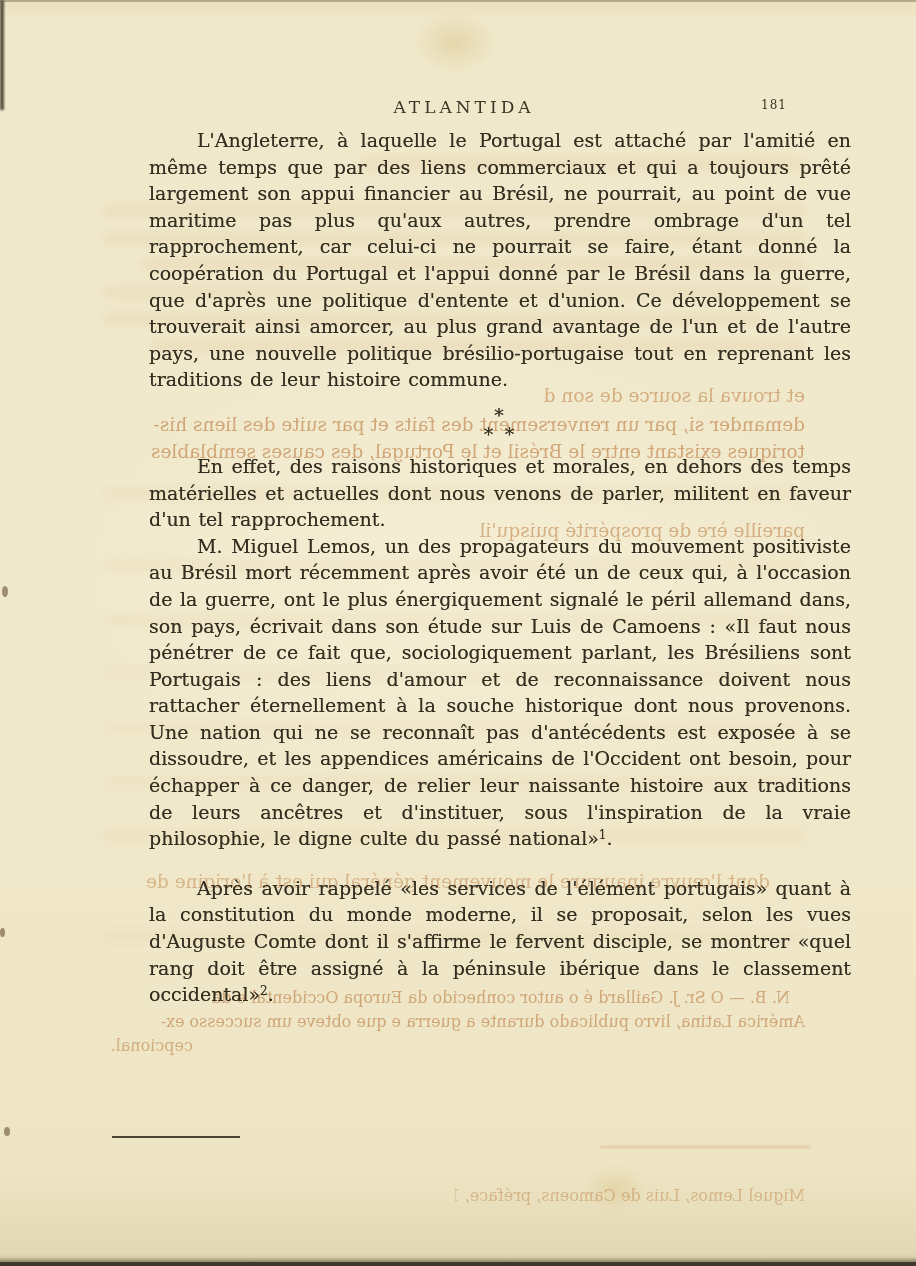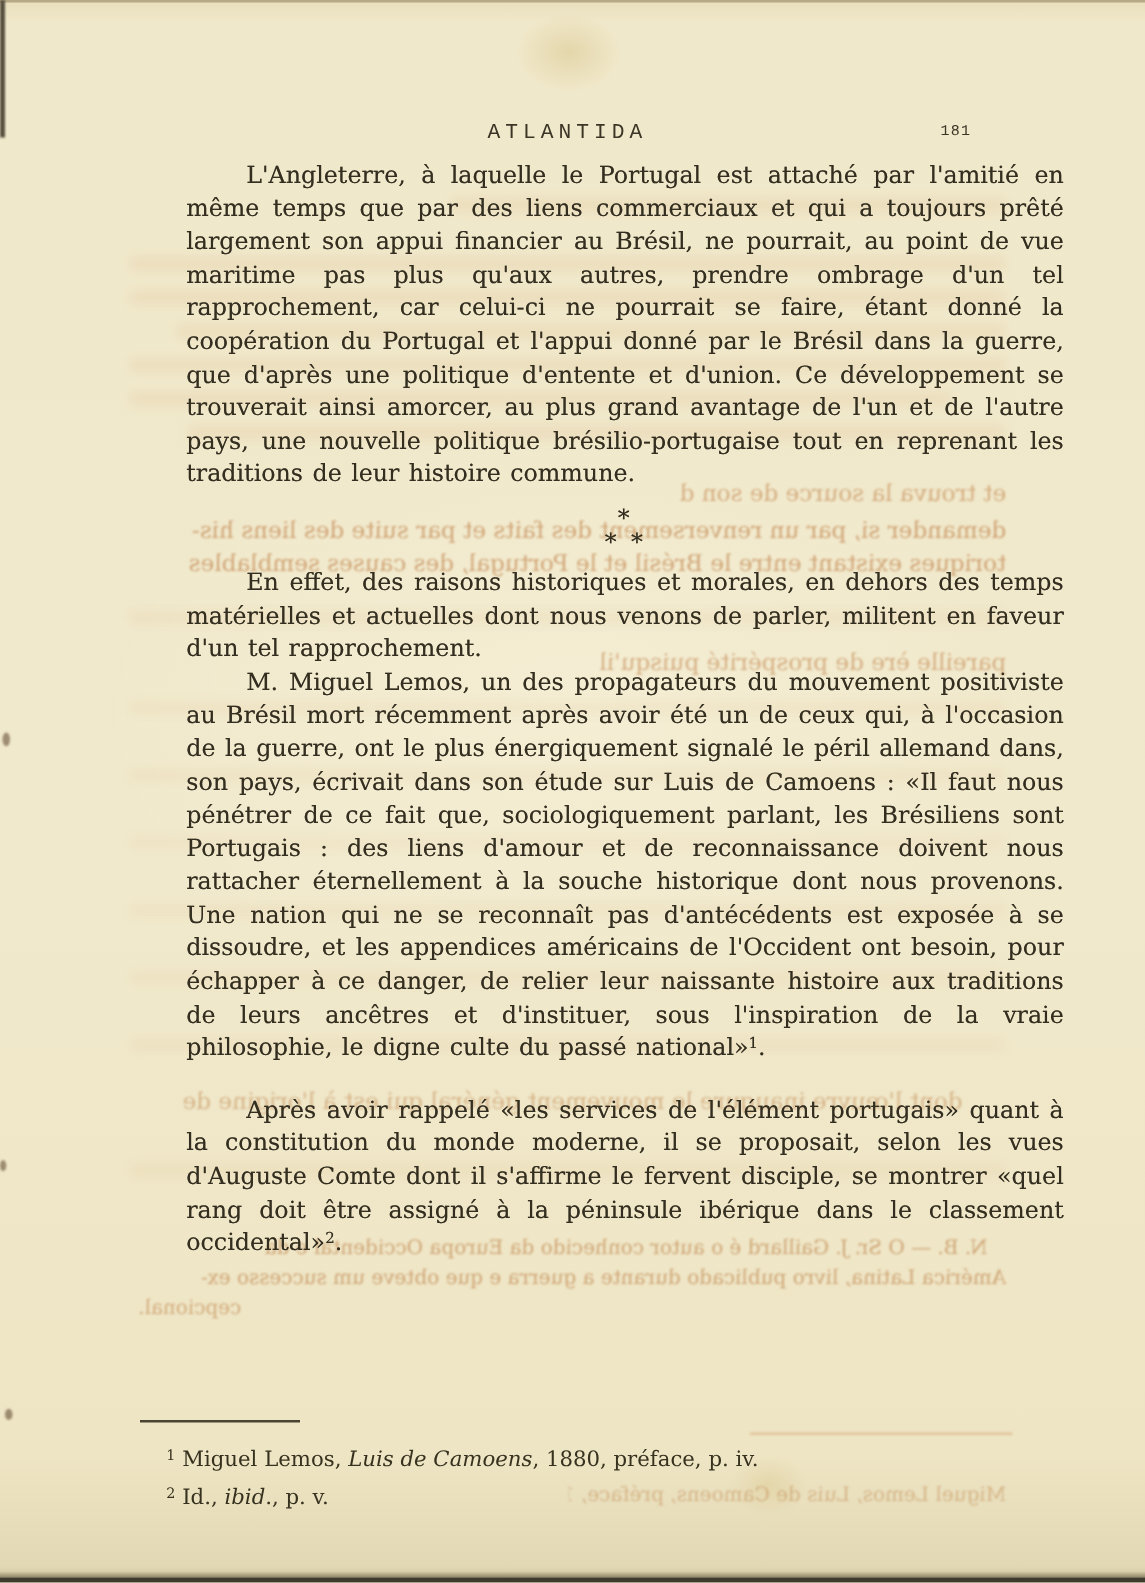--- a/index.html
+++ b/index.html
@@ -18,21 +18,21 @@
     color:#35301f;
   }
   
   .edge-bottom{position:absolute;left:0;bottom:0;width:100%;height:4px;background:#3e3a2d;}
   .edge-bottom-fade{position:absolute;left:0;bottom:4px;width:100%;height:5px;background:linear-gradient(180deg, rgba(120,110,80,0) , rgba(90,82,60,0.55));}
   .edge-left-corner{position:absolute;left:0;top:0;width:4px;height:110px;background:#57503f;filter:blur(1px);}
   .edge-top{position:absolute;left:0;top:0;width:100%;height:2px;background:rgba(140,126,90,0.55);}
   .speck{position:absolute;background:rgba(90,66,40,0.55);filter:blur(0.7px);border-radius:50%;}
 
   
-  .header{position:absolute;top:97px;left:103px;width:702px;height:24px;font-family:Liberation Mono, monospace;}
+  .header{position:absolute;top:97px;left:113px;width:702px;height:24px;}
   .header .title{
     display:block;text-align:center;
     font-size:17px;letter-spacing:4px;color:#3b3526;
   }
   .header .pagenum{
     position:absolute;right:28px;top:1px;font-size:12px;color:#3b3526;letter-spacing:1px;
   }
 
   
   .content{
@@ -131,24 +131,20 @@
     <p>En effet, des raisons historiques et morales, en dehors des temps matérielles et actuelles dont nous venons de parler, militent en faveur d'un tel rapprochement.</p>
 
     <p><span>M. Miguel Lemos, un des propagateurs du mouvement positiviste au Brésil mort récemment après avoir été un de ceux qui, à l'occasion de la guerre, ont le plus énergiquement signalé le péril allemand dans, son pays, écrivait dans son étude sur Luis de Camoens : «Il faut nous pénétrer de ce fait que, sociologiquement parlant, les Brésiliens sont Portugais : des liens d'amour et de reconnaissance doivent nous rattacher éternellement à la souche historique dont nous provenons. Une nation qui ne se reconnaît pas d'antécédents est exposée à se dissoudre, et les appendices américains de l'Occident ont besoin, pour échapper à ce danger, de relier leur naissante histoire aux traditions de leurs ancêtres et d'instituer, sous l'inspiration de la vraie philosophie, le digne culte du passé national»</span><sup class="fnref">1</sup><span>.</span></p>
 
     <p class="gap"><span>Après avoir rappelé «les services de l'élément portugais» quant à la constitution du monde moderne, il se proposait, selon les vues d'Auguste Comte dont il s'affirme le fervent disciple, se montrer «quel rang doit être assigné à la péninsule ibérique dans le classement occidental»</span><sup class="fnref">2</sup><span>.</span></p>
 
   </div>
 
   <div class="footnote-area">
     <hr class="fn-rule">
-    <div class="footnotes">
-      <p class="fn"><sup>1</sup><span> Miguel Lemos, </span><i>Luis de Camoens</i><span>, 1880, préface, p. iv.</span></p>
-      <p class="fn"><sup>2</sup><span> Id., </span><i>ibid</i><span>., p. v.</span></p>
-    </div>
   </div>
 
   <div class="edge-top"></div>
   <div class="edge-left-corner"></div>
   <div class="edge-bottom-fade"></div>
   <div class="edge-bottom"></div>
   <div class="speck" style="left:2px;top:586px;width:6px;height:11px;"></div>
   <div class="speck" style="left:0px;top:928px;width:5px;height:9px;"></div>
   <div class="speck" style="left:4px;top:1127px;width:6px;height:9px;"></div>
 

